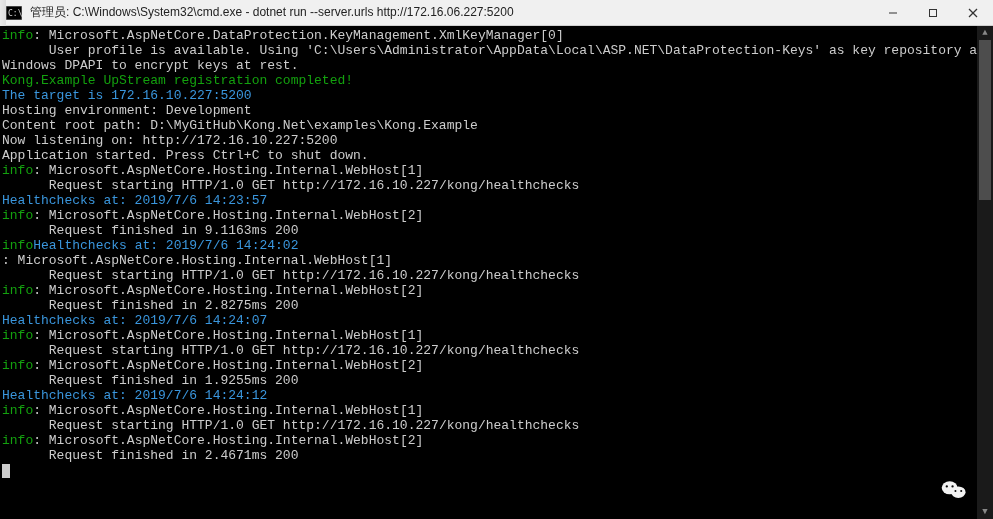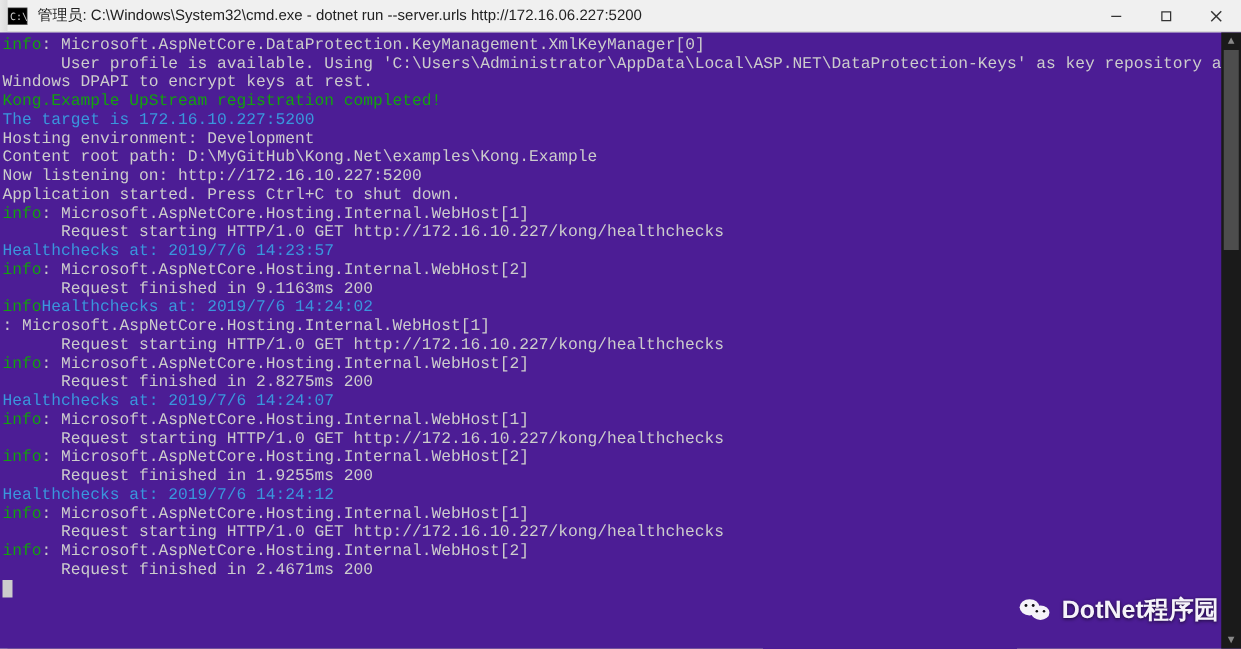--- a/index.html
+++ b/index.html
@@ -50,21 +50,21 @@
     width: 40px;
     height: 100%;
     display: flex;
     align-items: center;
     justify-content: center;
     color: #333;
     font-size: 10px;
   }
   .console {
     flex: 1;
-    background: #4c1d95;
+    background: #000000;
     color: #cccccc;
     padding: 2px 0 2px 0;
     line-height: 15px;
     font-size: 13px;
     white-space: pre;
     overflow: hidden;
     position: relative;
   }
   .console .line { white-space: pre-wrap; word-break: break-all; padding-left: 2px; }
   .lvl-info { color: #13a10e; }
@@ -176,14 +176,13 @@
 
 <div class="watermark">
   <svg class="wechat" viewBox="0 0 36 30">
     <ellipse cx="12" cy="12" rx="11" ry="9" fill="#fff"></ellipse>
     <ellipse cx="24" cy="18" rx="10" ry="8" fill="#fff"></ellipse>
     <circle cx="8" cy="10" r="1.6" fill="#0c0c0c"></circle>
     <circle cx="16" cy="10" r="1.6" fill="#0c0c0c"></circle>
     <circle cx="20" cy="16.5" r="1.4" fill="#0c0c0c"></circle>
     <circle cx="28" cy="16.5" r="1.4" fill="#0c0c0c"></circle>
   </svg>
-  <span>DotNet程序园</span>
 </div>
 
 </body></html>

